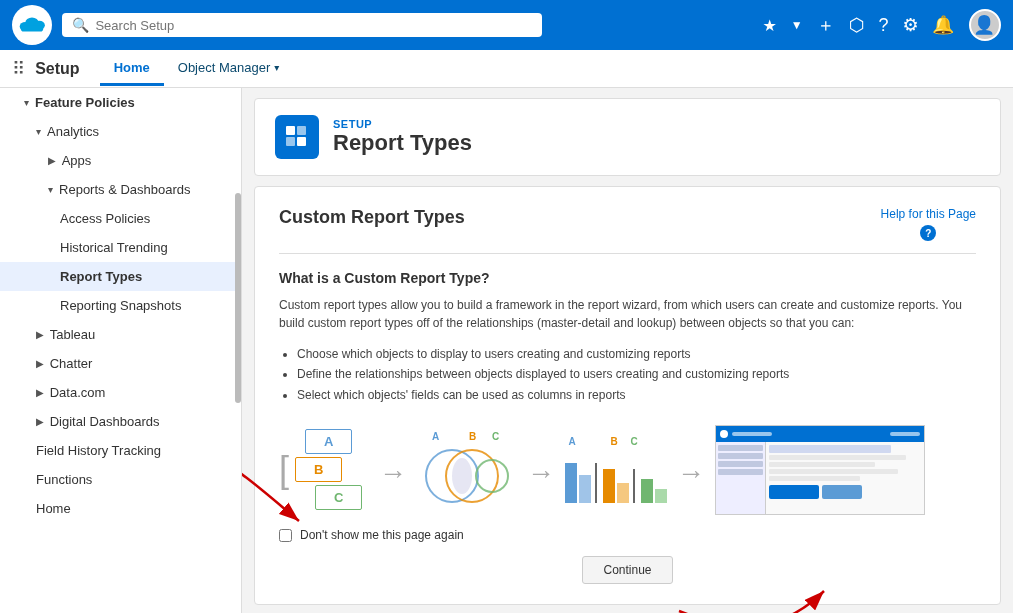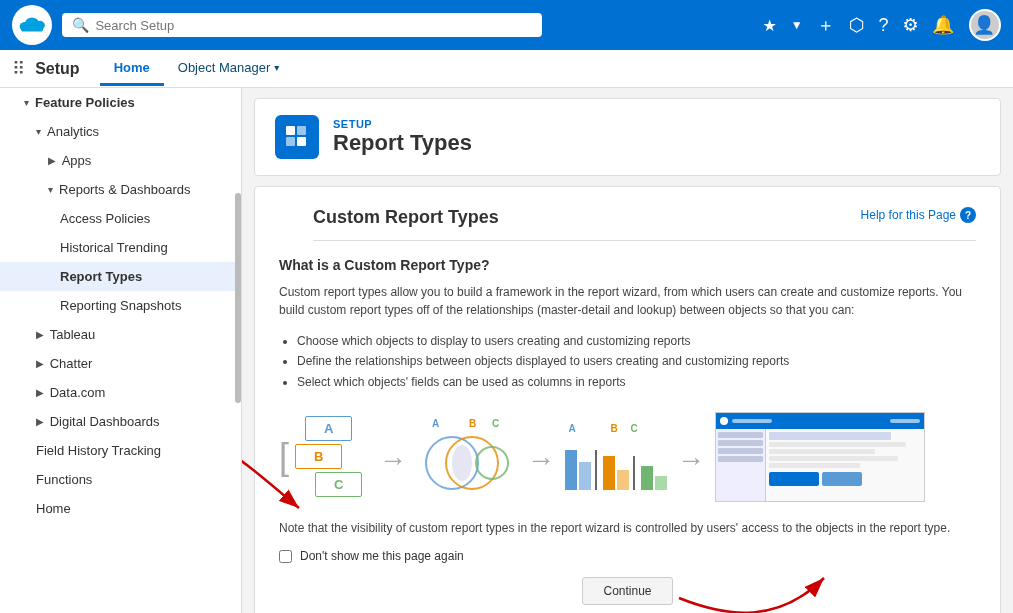--- a/index.html
+++ b/index.html
@@ -79,24 +79,24 @@
     .page-header .setup-label { font-size: 11px; color: #0070d2; font-weight: 600; letter-spacing: 0.5px; text-transform: uppercase; }
     .page-header .page-title { font-size: 22px; font-weight: bold; color: #333; }
 
     
     .main-card {
       background: white; margin: 10px 12px 10px 12px;
       border: 1px solid #ddd; border-radius: 4px; padding: 20px 24px;
     }
     .main-card .section-title-row {
       display: flex; justify-content: space-between; align-items: flex-start;
-      border-bottom: 1px solid #ddd; padding-bottom: 12px; margin-bottom: 16px; margin-left: 34px;
+      border-bottom: 1px solid #ddd; padding-bottom: 12px; margin-bottom: 16px;
     }
     .main-card .section-title { font-size: 18px; font-weight: bold; color: #333; }
-    .help-link { font-size: 12px; color: #0070d2; display: flex; align-items: center; gap: 4px; cursor: pointer; }
+    .help-link { font-size: 12px; color: #0070d2; display: flex; align-items: center; gap: 4px; cursor: pointer; flex-direction: column; }
     .help-icon { background: #0070d2; color: white; border-radius: 50%; width: 16px; height: 16px; display: flex; align-items: center; justify-content: center; font-size: 10px; font-weight: bold; }
 
     .subsection-title { font-size: 14px; font-weight: bold; color: #333; margin-bottom: 10px; }
     .description-text { font-size: 12px; color: #444; line-height: 1.5; margin-bottom: 12px; }
     .bullet-list { padding-left: 18px; margin-bottom: 16px; }
     .bullet-list li { font-size: 12px; color: #444; line-height: 1.7; }
 
     
     .diagram-area { display: flex; align-items: center; gap: 0; margin: 10px 0; }
     .arrow-right { font-size: 28px; color: #aaa; margin: 0 10px; }
@@ -384,21 +384,20 @@
               <polygon points="0 0, 8 3, 0 6" fill="#cc0000"></polygon>
             </marker>
           </defs>
 
           <path d="M -160 90 C -80 90, -40 130, 20 180" stroke="#cc0000" stroke-width="2.5" fill="none" marker-end="url(#arrowhead1)"></path>
 
           <path d="M 400 270 C 450 290, 500 295, 545 250" stroke="#cc0000" stroke-width="2.5" fill="none" marker-end="url(#arrowhead2)"></path>
         </svg>
       </div>
 
-      <div class="note-text">Note that the visibility of custom report types in the report wizard is controlled by users' access to the objects in the report type.</div>
 
       <div class="checkbox-row">
         <input type="checkbox" id="dontShow" style="">
         <label class="checkbox-label" for="dontShow">Don't show me this page again</label>
       </div>
 
       <div class="continue-btn-row">
         <button class="continue-btn">Continue</button>
       </div>
     </div>

